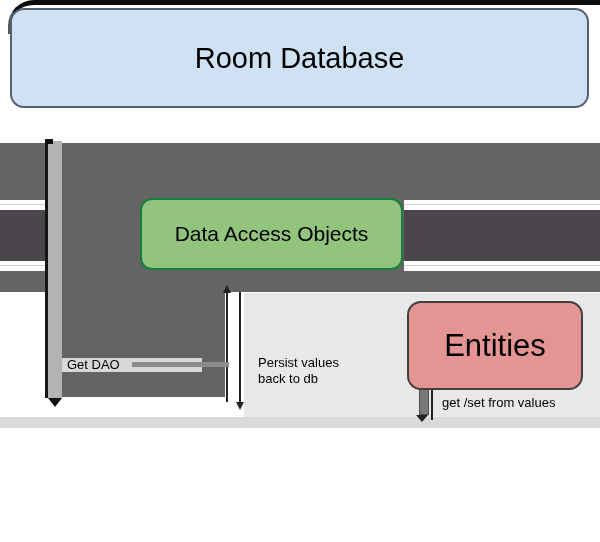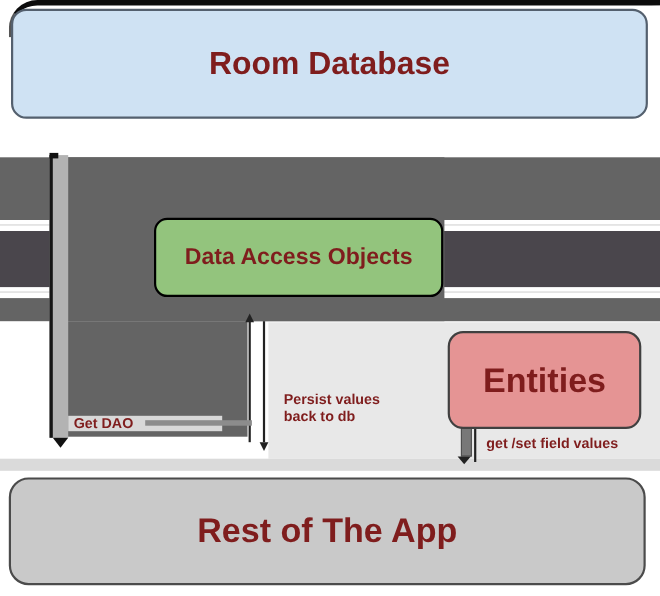--- a/index.html
+++ b/index.html
@@ -1,31 +1,31 @@
 <!DOCTYPE html>
 <html><head>
 <meta charset="utf-8">
 <style>
   html,body{margin:0;padding:0;background:#ffffff;}
   .stage{position:relative;width:600px;height:542px;background:#ffffff;overflow:hidden;
-         font-family:"Liberation Sans", sans-serif;color:#7f1d1d;font-weight:bold;}
+         font-family:"Liberation Sans", sans-serif;color:#000000;}
   .abs{position:absolute;}
 
   
   .top-frame{left:8px;top:0;width:600px;height:34px;background:transparent;
              border-top:5px solid #0c0c0c;border-left:2px solid #555555;
              border-top-left-radius:26px;box-sizing:border-box;}
 
   
   .node{display:flex;align-items:center;justify-content:center;text-align:center;
         box-sizing:border-box;}
   .node-room{left:10px;top:8px;width:579px;height:100px;background:#cfe2f3;
              border:2px solid #54606e;border-radius:14px;font-size:29px;}
   .node-dao{left:140px;top:198px;width:263px;height:72px;background:#93c47d;
-            border:2px solid #000000;border-radius:12px;font-size:21px;}
+            border:2px solid #15803d;border-radius:12px;font-size:21px;}
   .node-entities{left:407px;top:301px;width:176px;height:89px;background:#e59494;
                  border:2px solid #404040;border-radius:14px;font-size:31px;}
   .node-rest{left:8px;top:434px;width:579px;height:98px;background:#c9c9c9;
              border:2px solid #4b4b4b;border-radius:18px;font-size:31px;}
 
   
   .band-a{left:0;top:143px;width:600px;height:57px;background:#646464;}
   .band-b{left:0;top:210px;width:600px;height:51px;background:#4a464c;}
   .band-c{left:0;top:271px;width:600px;height:21px;background:#646464;}
   .gap-hairline-1{left:0;top:204px;width:600px;height:1px;background:#d2d2d2;}
@@ -66,21 +66,21 @@
                 border-left:4px solid transparent;border-right:4px solid transparent;
                 border-bottom:7px solid #222222;}
 
   
   .small-label{font-size:13px;line-height:16px;white-space:nowrap;}
   .lbl-get-entities{left:258px;top:312px;}
   .lbl-persist{left:258px;top:355px;width:108px;white-space:normal;}
   .lbl-getset{left:442px;top:395px;}
 
   
-  .getdao-stripe{left:62px;top:378px;width:140px;height:14px;background:#d8d8d8;}
+  .getdao-stripe{left:62px;top:358px;width:140px;height:14px;background:#d8d8d8;}
   .getdao-text{position:absolute;left:5px;top:0;font-size:13px;line-height:14px;white-space:nowrap;}
   .getdao-line{position:absolute;left:70px;top:4px;width:97px;height:5px;background:#8c8c8c;}
 </style>
 </head>
 <body>
 
 <div class="stage">
 
   <div class="abs top-frame"></div>
 
@@ -111,24 +111,21 @@
 
   <div class="abs node node-room">
     <span>Room Database</span>
   </div>
   <div class="abs node node-dao">
     <span>Data Access Objects</span>
   </div>
   <div class="abs node node-entities">
     <span>Entities</span>
   </div>
-  <div class="abs node node-rest">
-    <span>Rest of The App</span>
-  </div>
 
   <div class="abs getdao-stripe">
     <span class="getdao-text">Get DAO</span>
     <span class="getdao-line"></span>
   </div>
   <div class="abs small-label lbl-persist">Persist values back to db</div>
-  <div class="abs small-label lbl-getset">get /set field values</div>
+  <div class="abs small-label lbl-getset">get /set from values</div>
 
 </div>
 
 </body></html>

